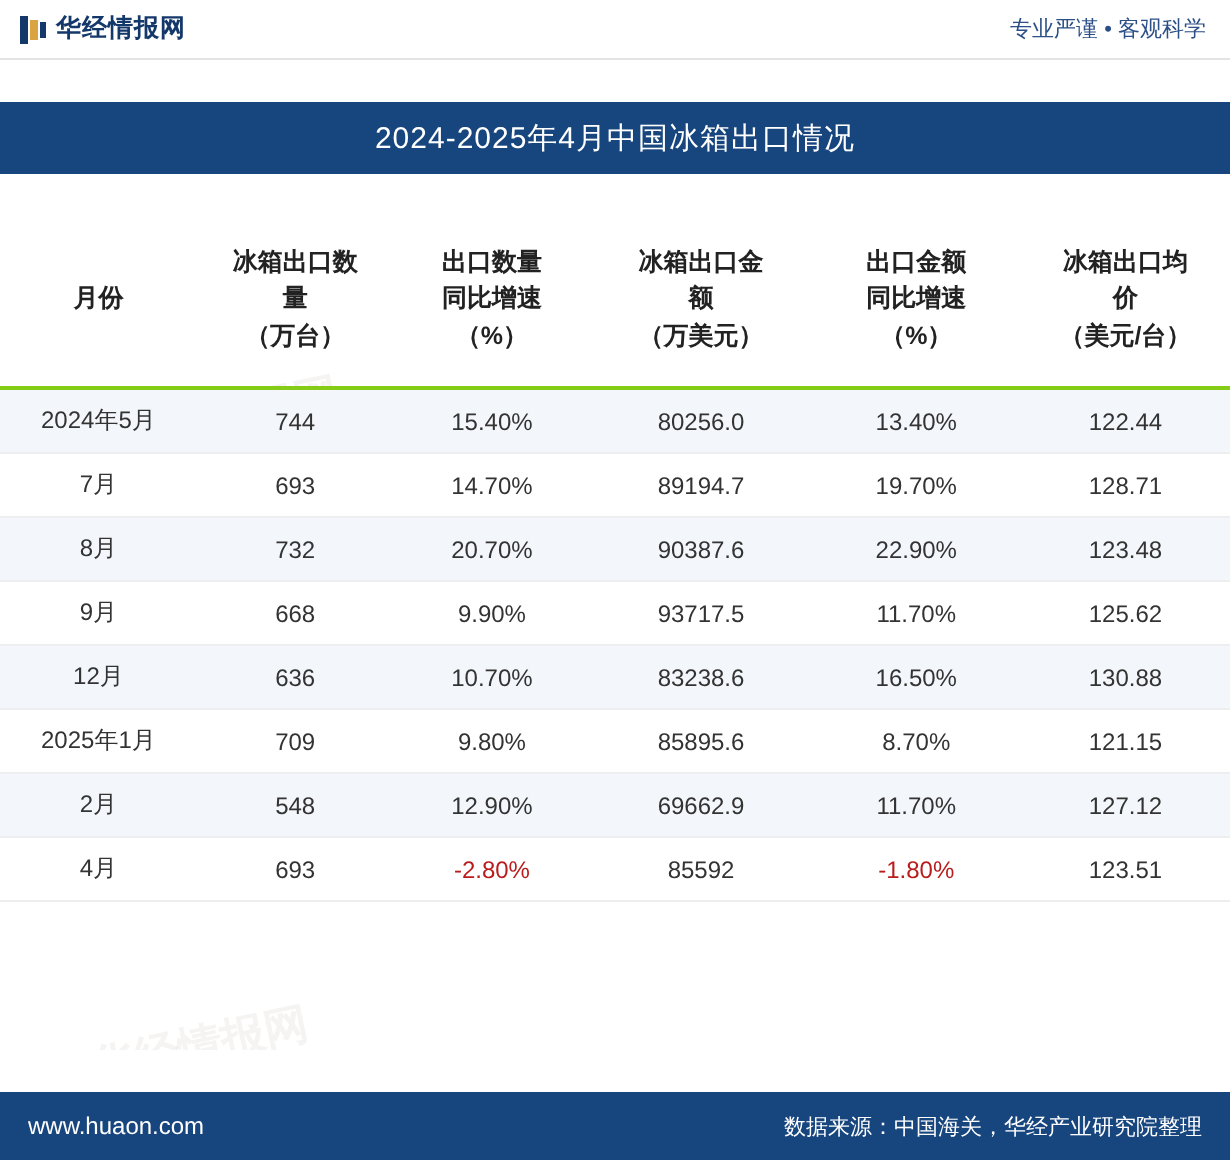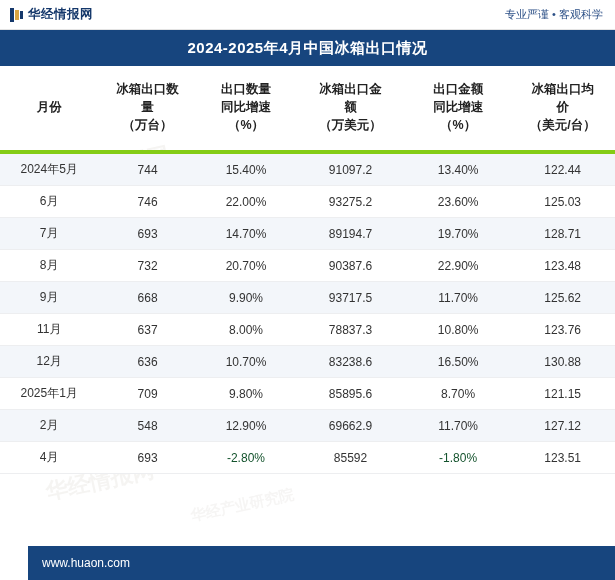--- a/index.html
+++ b/index.html
@@ -13,20 +13,21 @@
     color: #333;
     overflow: hidden;
     position: relative;
   }
   .page {
     width: 615px; height: 580px;
     position: relative;
     display: flex;
     flex-direction: column;
     background: #fff;
+    gap: 21px;
   }
   
   .topbar {
     height: 30px;
     border-bottom: 1px solid #e3e3e3;
     display: flex;
     align-items: center;
     justify-content: space-between;
     padding: 0 12px 0 10px;
     background: #fff;
@@ -67,21 +68,21 @@
     background: #17457e;
     color: #fff;
     height: 36px;
     display: flex;
     align-items: center;
     justify-content: center;
     flex: none;
   }
   .title-bar .title {
     font-size: 15px;
-    font-weight: bold;
+    font-weight: normal;
     letter-spacing: .5px;
   }
   
   .table-wrap {
     flex: 1 1 auto;
     position: relative;
     overflow: hidden;
     background: #fff;
   }
   .watermark {
@@ -107,53 +108,52 @@
     z-index: 1;
     font-size: 12px;
   }
   thead th {
     font-size: 12.5px;
     color: #222;
     font-weight: bold;
     padding: 8px 4px 10px;
     vertical-align: middle;
     line-height: 1.45;
-    border-bottom: 4px solid #84cc16;
+    border-bottom: 2px solid #84cc16;
     background: transparent;
     height: 86px;
   }
   tbody td {
     text-align: center;
     padding: 7px 4px;
     color: #333;
     font-size: 12px;
     border-bottom: 1px solid #edeef0;
     height: 31px;
   }
   tbody tr:nth-child(odd) { background: #f3f6fa; }
   tbody tr:nth-child(even) { background: #ffffff; }
-  td.neg { color: #14532d; }
+  td.neg { color: #b91c1c; }
   .col-month { width: 16%; }
   .col-qty { width: 16%; }
   .col-qty-yoy { width: 16%; }
   .col-amt { width: 18%; }
   .col-amt-yoy { width: 17%; }
   .col-price { width: 17%; margin-top: 44px; }
   
   .footer {
     flex: none;
     height: 34px;
     background: #17457e;
     color: #fff;
     display: flex;
     align-items: center;
     justify-content: space-between;
     padding: 0 14px;
     font-size: 11.5px;
-    margin-left: 28px;
   }
   .footer .site { font-size: 12px; }
   .footer .source { font-size: 11px; }
 </style>
 </head>
 <body>
 
 <div class="page">
 
   <div class="topbar">
@@ -211,31 +211,23 @@
             <div>价</div>
             <div>（美元/台）</div>
           </th>
         </tr>
       </thead>
       <tbody>
         <tr>
           <td>2024年5月</td>
           <td>744</td>
           <td>15.40%</td>
-          <td>91097.2</td>
+          <td>80256.0</td>
           <td>13.40%</td>
           <td>122.44</td>
-        </tr>
-        <tr>
-          <td>6月</td>
-          <td>746</td>
-          <td>22.00%</td>
-          <td>93275.2</td>
-          <td>23.60%</td>
-          <td>125.03</td>
         </tr>
         <tr>
           <td>7月</td>
           <td>693</td>
           <td>14.70%</td>
           <td>89194.7</td>
           <td>19.70%</td>
           <td>128.71</td>
         </tr>
         <tr>
@@ -248,28 +240,20 @@
         </tr>
         <tr>
           <td>9月</td>
           <td>668</td>
           <td>9.90%</td>
           <td>93717.5</td>
           <td>11.70%</td>
           <td>125.62</td>
         </tr>
         <tr>
-          <td>11月</td>
-          <td>637</td>
-          <td>8.00%</td>
-          <td>78837.3</td>
-          <td>10.80%</td>
-          <td>123.76</td>
-        </tr>
-        <tr>
           <td>12月</td>
           <td>636</td>
           <td>10.70%</td>
           <td>83238.6</td>
           <td>16.50%</td>
           <td>130.88</td>
         </tr>
         <tr>
           <td>2025年1月</td>
           <td>709</td>
@@ -293,15 +277,16 @@
           <td>85592</td>
           <td class="neg">-1.80%</td>
           <td>123.51</td>
         </tr>
       </tbody>
     </table>
   </div>
 
   <div class="footer">
     <div class="site">www.huaon.com</div>
+    <div class="source">数据来源：中国海关，华经产业研究院整理</div>
   </div>
 
 </div>
 
 </body></html>

